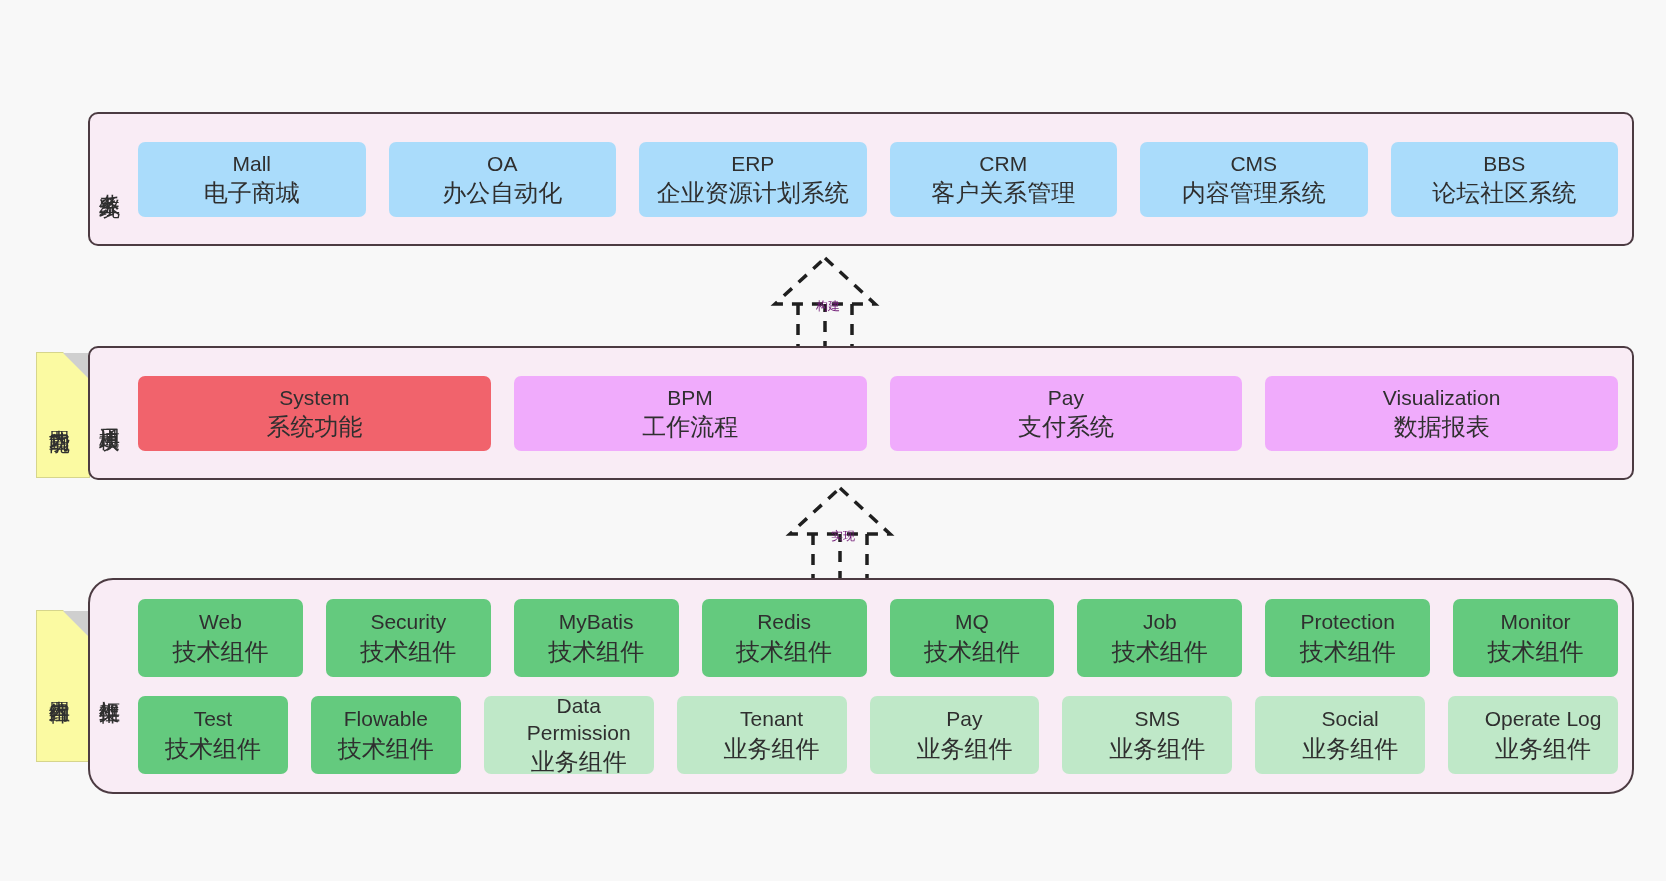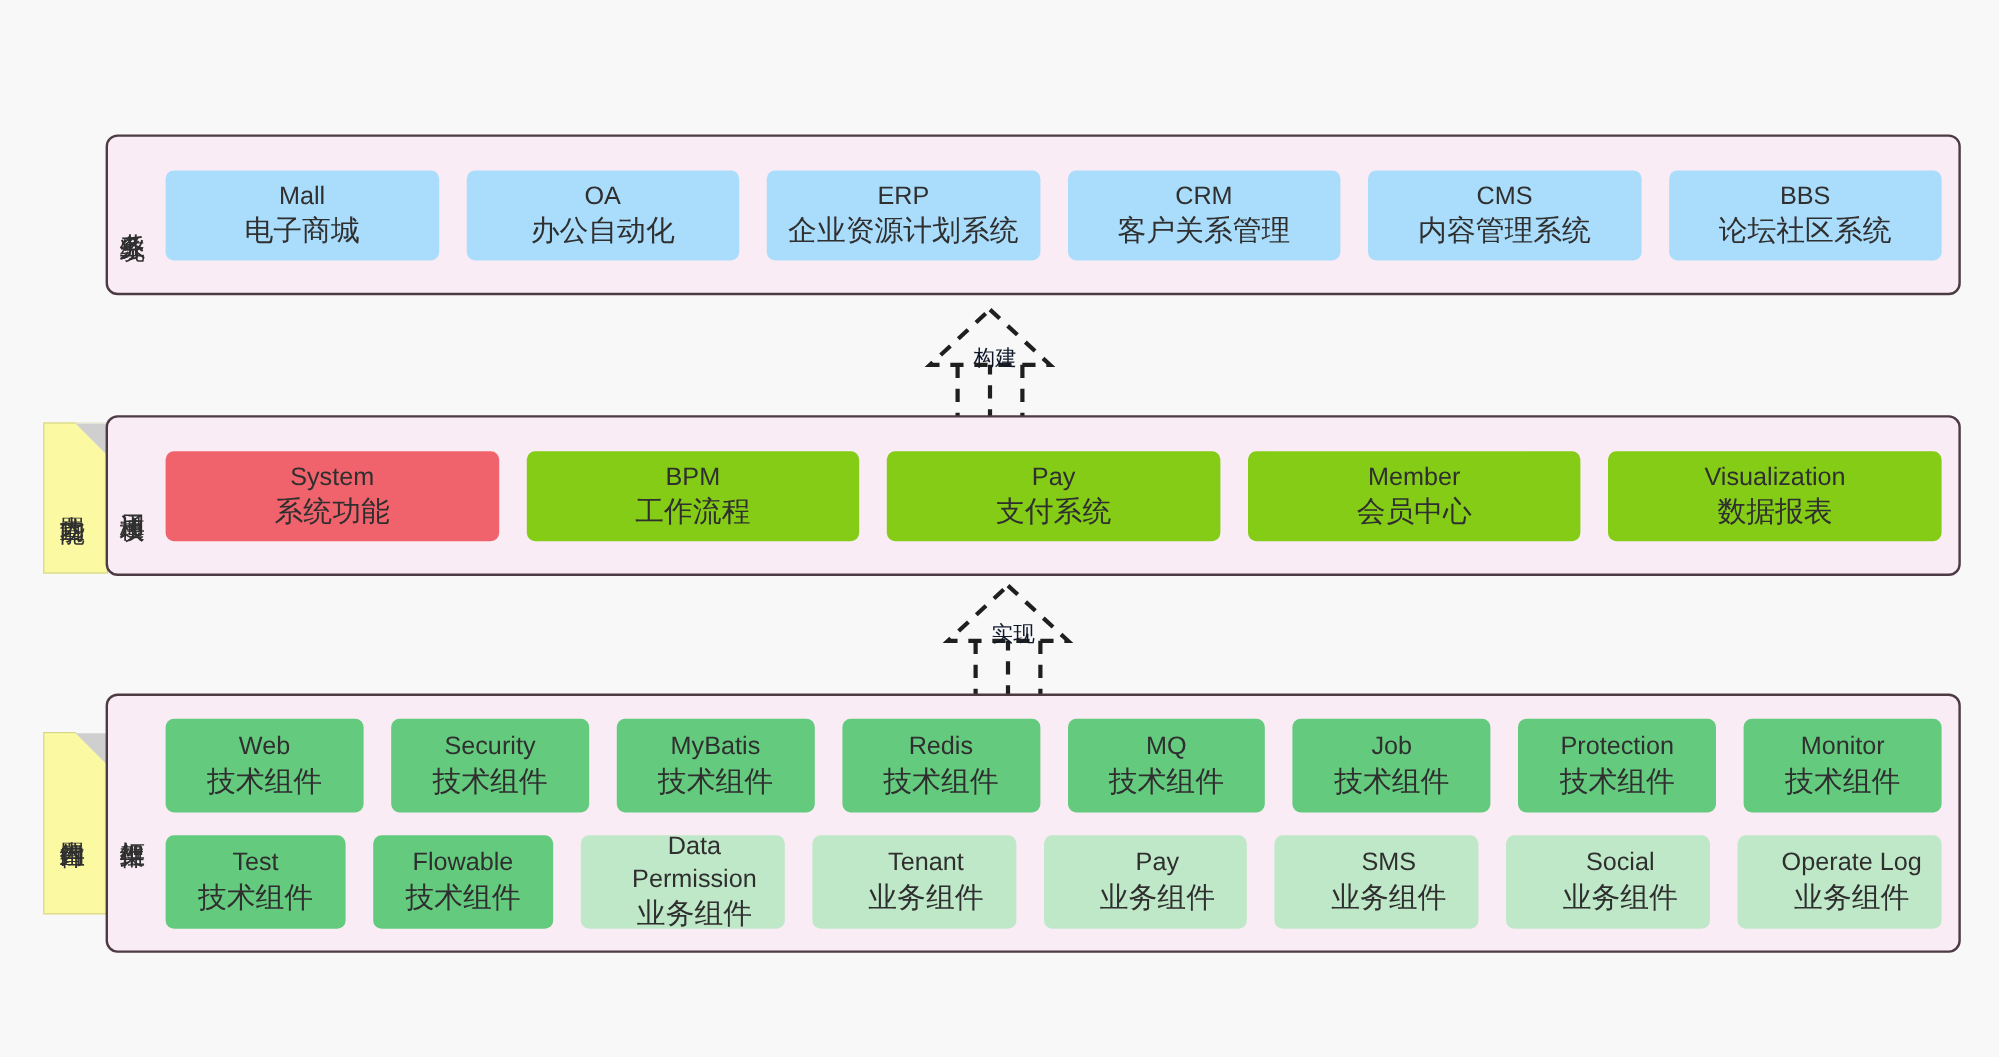--- a/index.html
+++ b/index.html
@@ -71,28 +71,28 @@
     line-height: 1.30;
     color: #2f2f2f;
     user-select: none;
   }
   .node .t1 { font-size: 21px; }
   .node .t2 { font-size: 24px; }
 
   
   .n-blue        { background: #aadcfb; }
   .n-red         { background: #f1636c; }
-  .n-pink        { background: #84cc16; }
+  .n-pink        { background: #f0abfc; }
   .n-green       { background: #64ca7e; }
   .n-green-light { background: #bfe8c8; padding-left: 20px; }
 
   
   #band-business  { left: 88px;  top: 112px; width: 1546px; height: 134px; }
   #band-modules   { left: 88px;  top: 346px; width: 1546px; height: 134px; }
-  #band-framework { left: 88px;  top: 578px; width: 1546px; height: 216px; }
+  #band-framework { left: 88px;  top: 578px; width: 1546px; height: 216px; border-radius: 25px; }
 
   #band-business  .node,
   #band-modules   .node { height: 75px; }
   #band-framework .node { height: 78px; }
 
   
   .note {
     position: absolute;
     box-sizing: border-box;
     background: #fbfaa2;
@@ -135,24 +135,24 @@
   
   .uml-arrow {
     position: absolute;
     width: 180px;
     height: 100px;
   }
   .uml-arrow svg { display: block; overflow: visible; }
   .uml-label {
     position: absolute;
     left: 50%;
-    top: 34px;
+    top: 46px;
     transform: translateX(-38%);
-    font-size: 18px;
-    color: #0f172a;
+    font-size: 12px;
+    color: #701a75;
     background: transparent;
     white-space: nowrap;
     user-select: none;
   }
   #arrow-build   { left: 735px; top: 252px; }
   #arrow-realize { left: 750px; top: 482px; }
 </style>
 </head>
 <body>
 
@@ -216,24 +216,20 @@
         </div>
         <div class="node n-pink">
           <span class="t1">BPM</span>
           <span class="t2">工作流程</span>
         </div>
         <div class="node n-pink">
           <span class="t1">Pay</span>
           <span class="t2">支付系统</span>
         </div>
         <div class="node n-pink">
-          <span class="t1">Member</span>
-          <span class="t2">会员中心</span>
-        </div>
-        <div class="node n-pink">
           <span class="t1">Visualization</span>
           <span class="t2">数据报表</span>
         </div>
       </div>
     </div>
   </div>
 
   <div class="uml-arrow" id="arrow-realize">
     <svg width="180" height="100" viewBox="0 0 180 100" xmlns="http://www.w3.org/2000/svg">
       <path d="M90 100 L90 52" stroke="#1f1f1f" stroke-width="3.5" fill="none" stroke-dasharray="11 9"></path>

